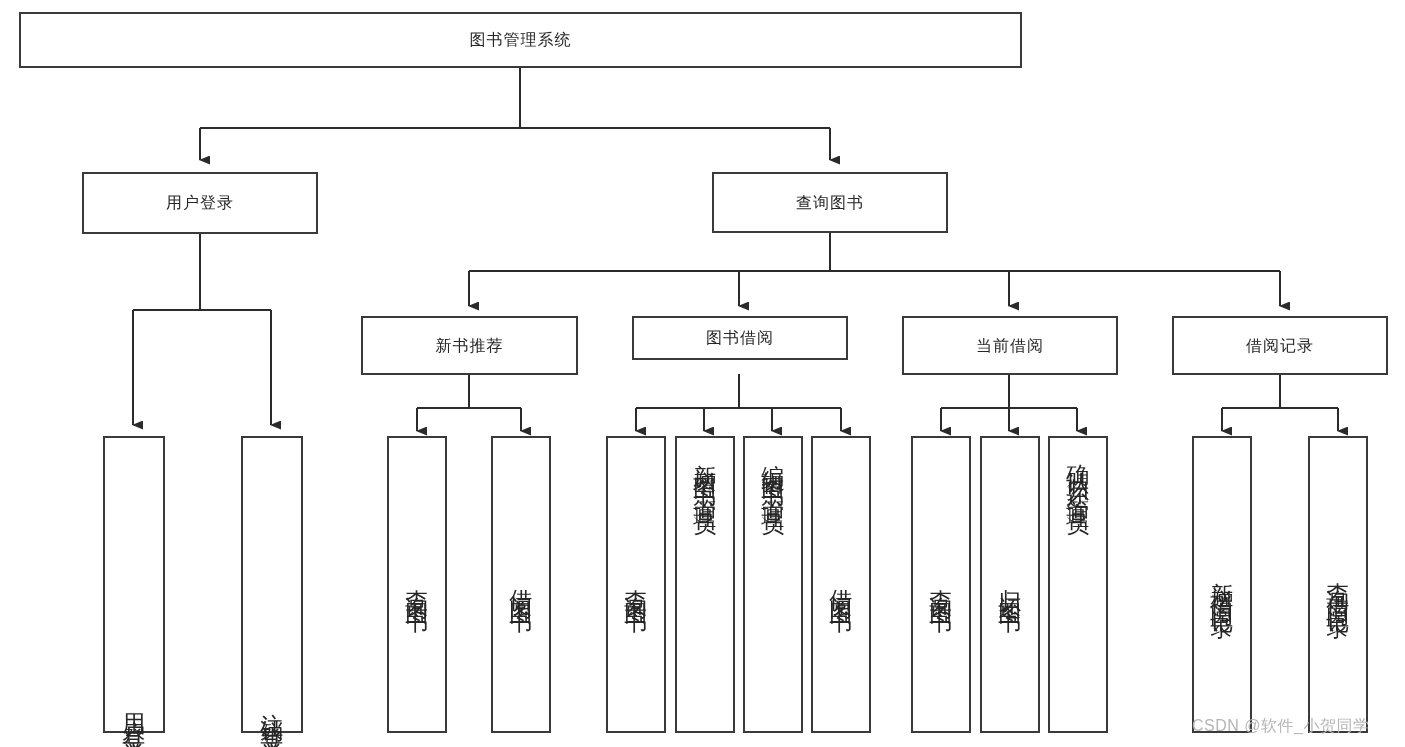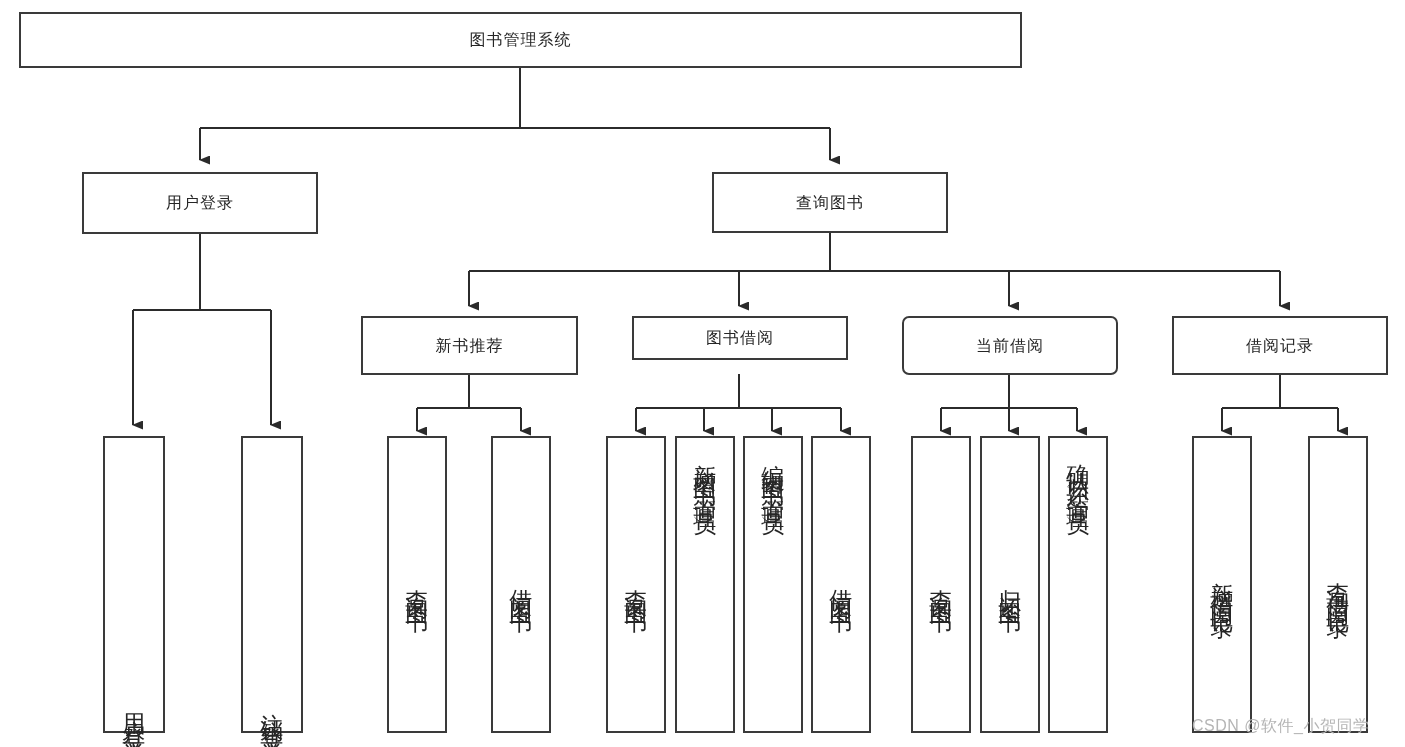--- a/index.html
+++ b/index.html
@@ -146,21 +146,21 @@
   </div>
 
   <div class="node-box node-h" style="left:361px; top:316px; width:217px; height:59px;">
     <span>新书推荐</span>
   </div>
 
   <div class="node-box node-h" style="left:632px; top:316px; width:216px; height:44px;">
     <span>图书借阅</span>
   </div>
 
-  <div class="node-box node-h" style="left:902px; top:316px; width:216px; height:59px;border-radius:7px;">
+  <div class="node-box node-h" style="left:902px; top:316px; width:216px; height:59px;">
     <span>当前借阅</span>
   </div>
 
   <div class="node-box node-h" style="left:1172px; top:316px; width:216px; height:59px;">
     <span>借阅记录</span>
   </div>
 
   <div class="node-box leaf-box align-bottom" style="left:103px; top:436px; width:62px; height:297px;">
     <span class="node-v">用户登录</span>
   </div>

